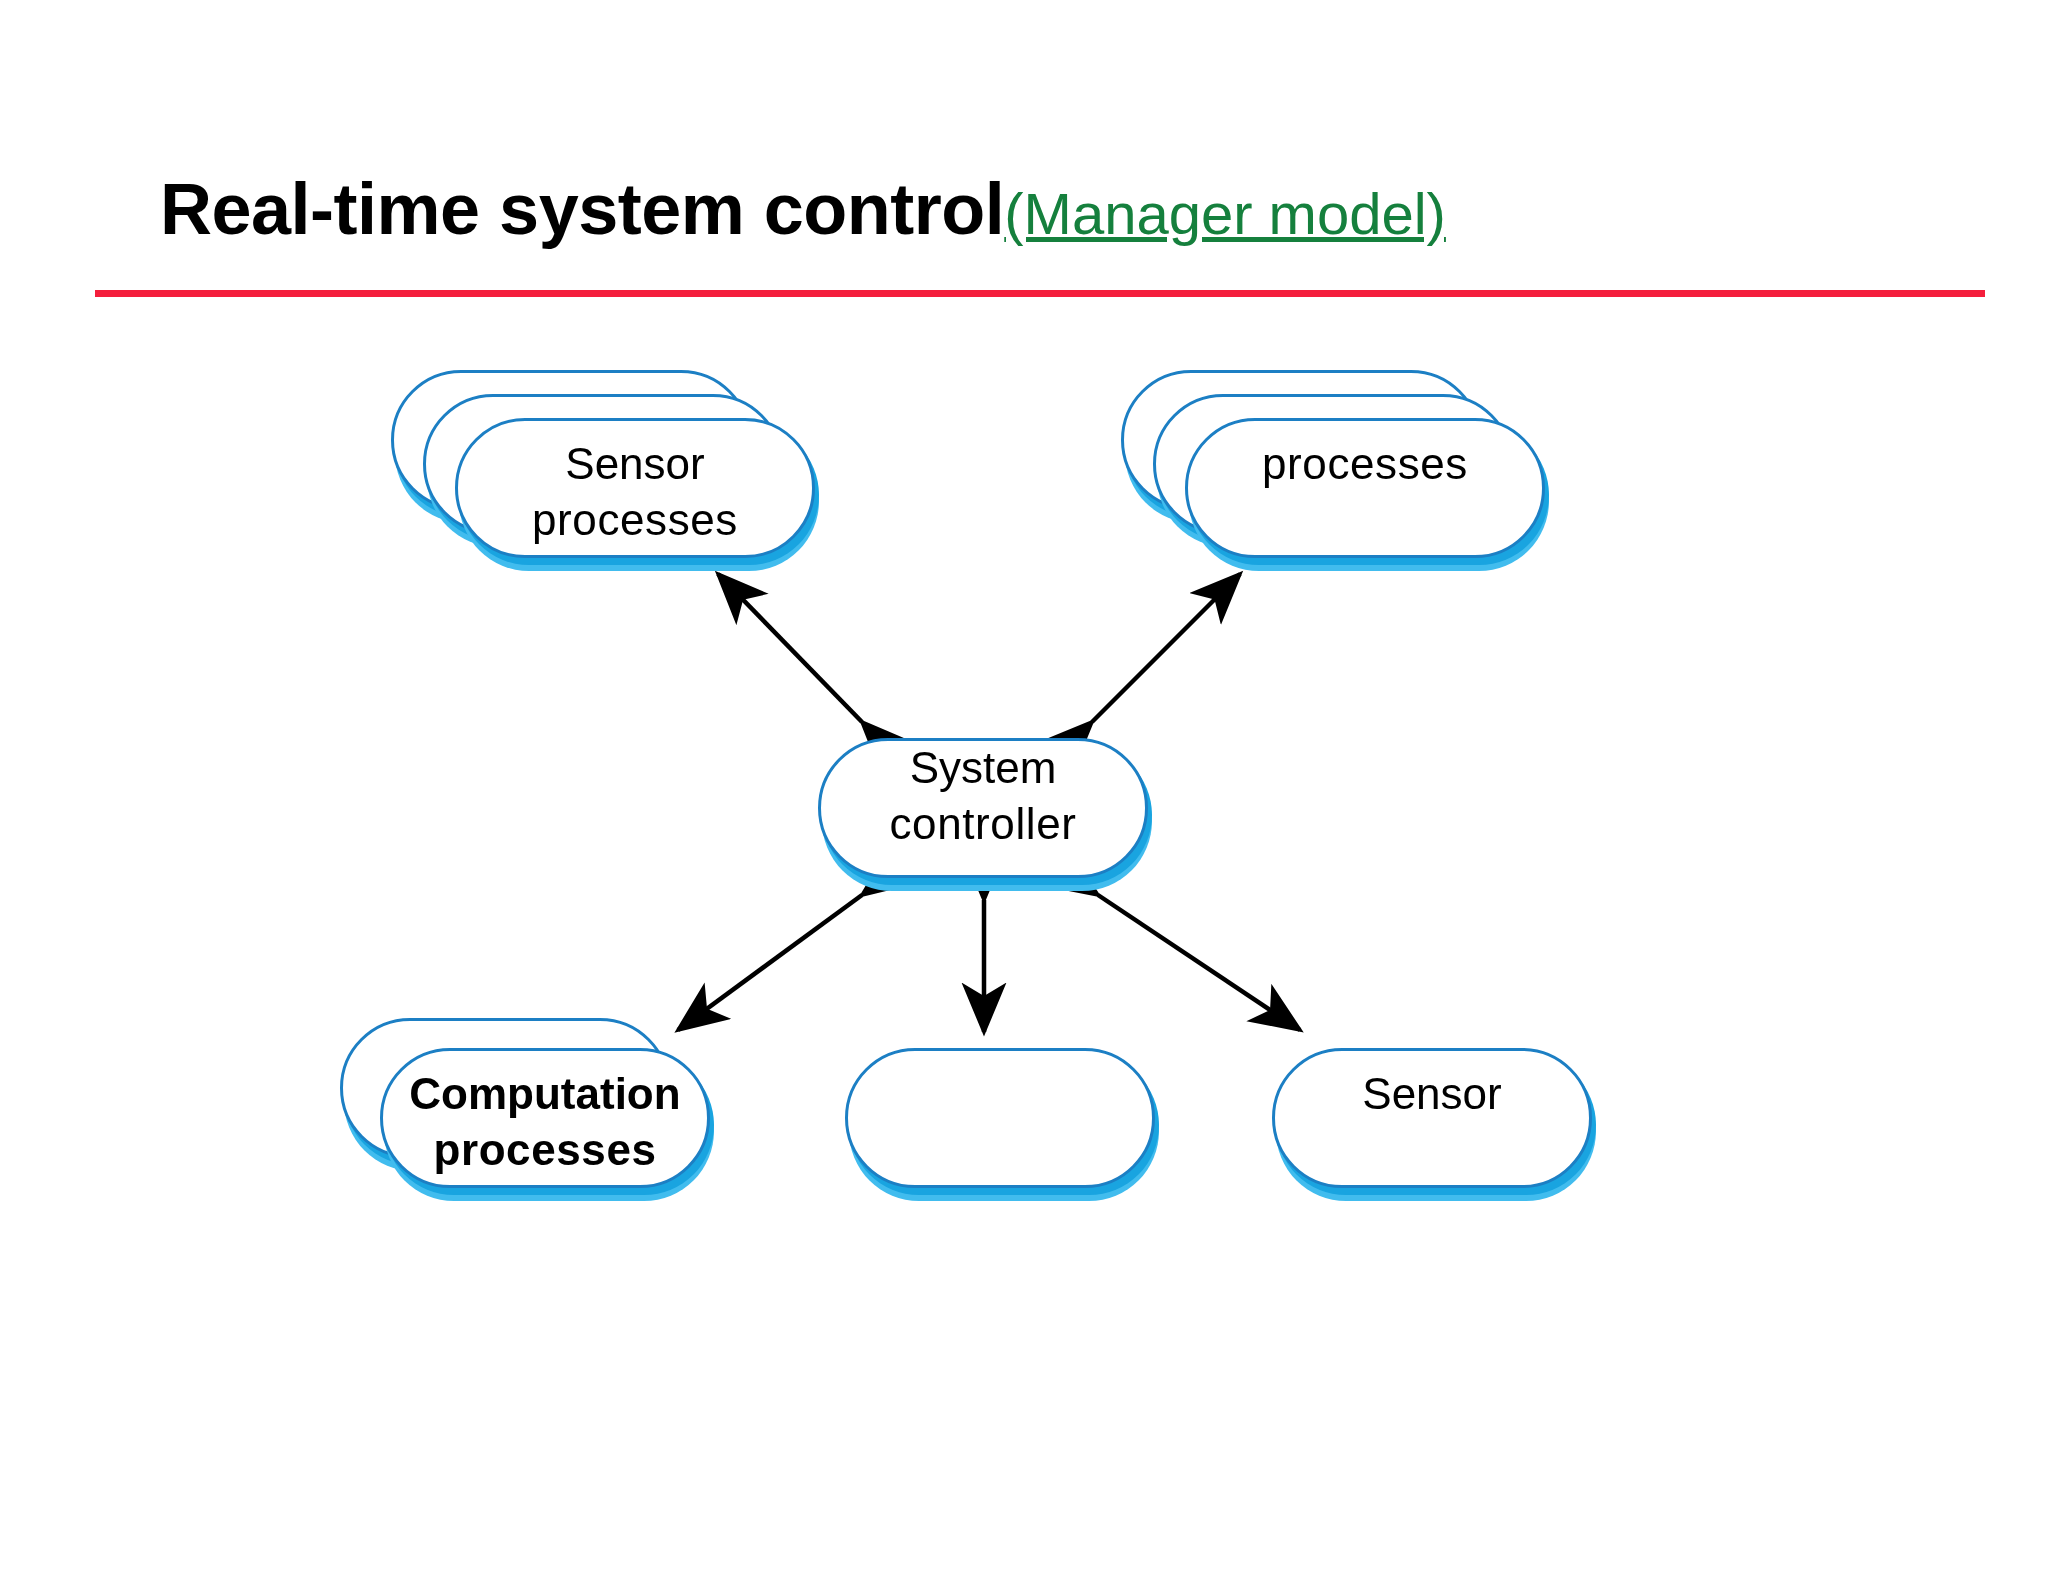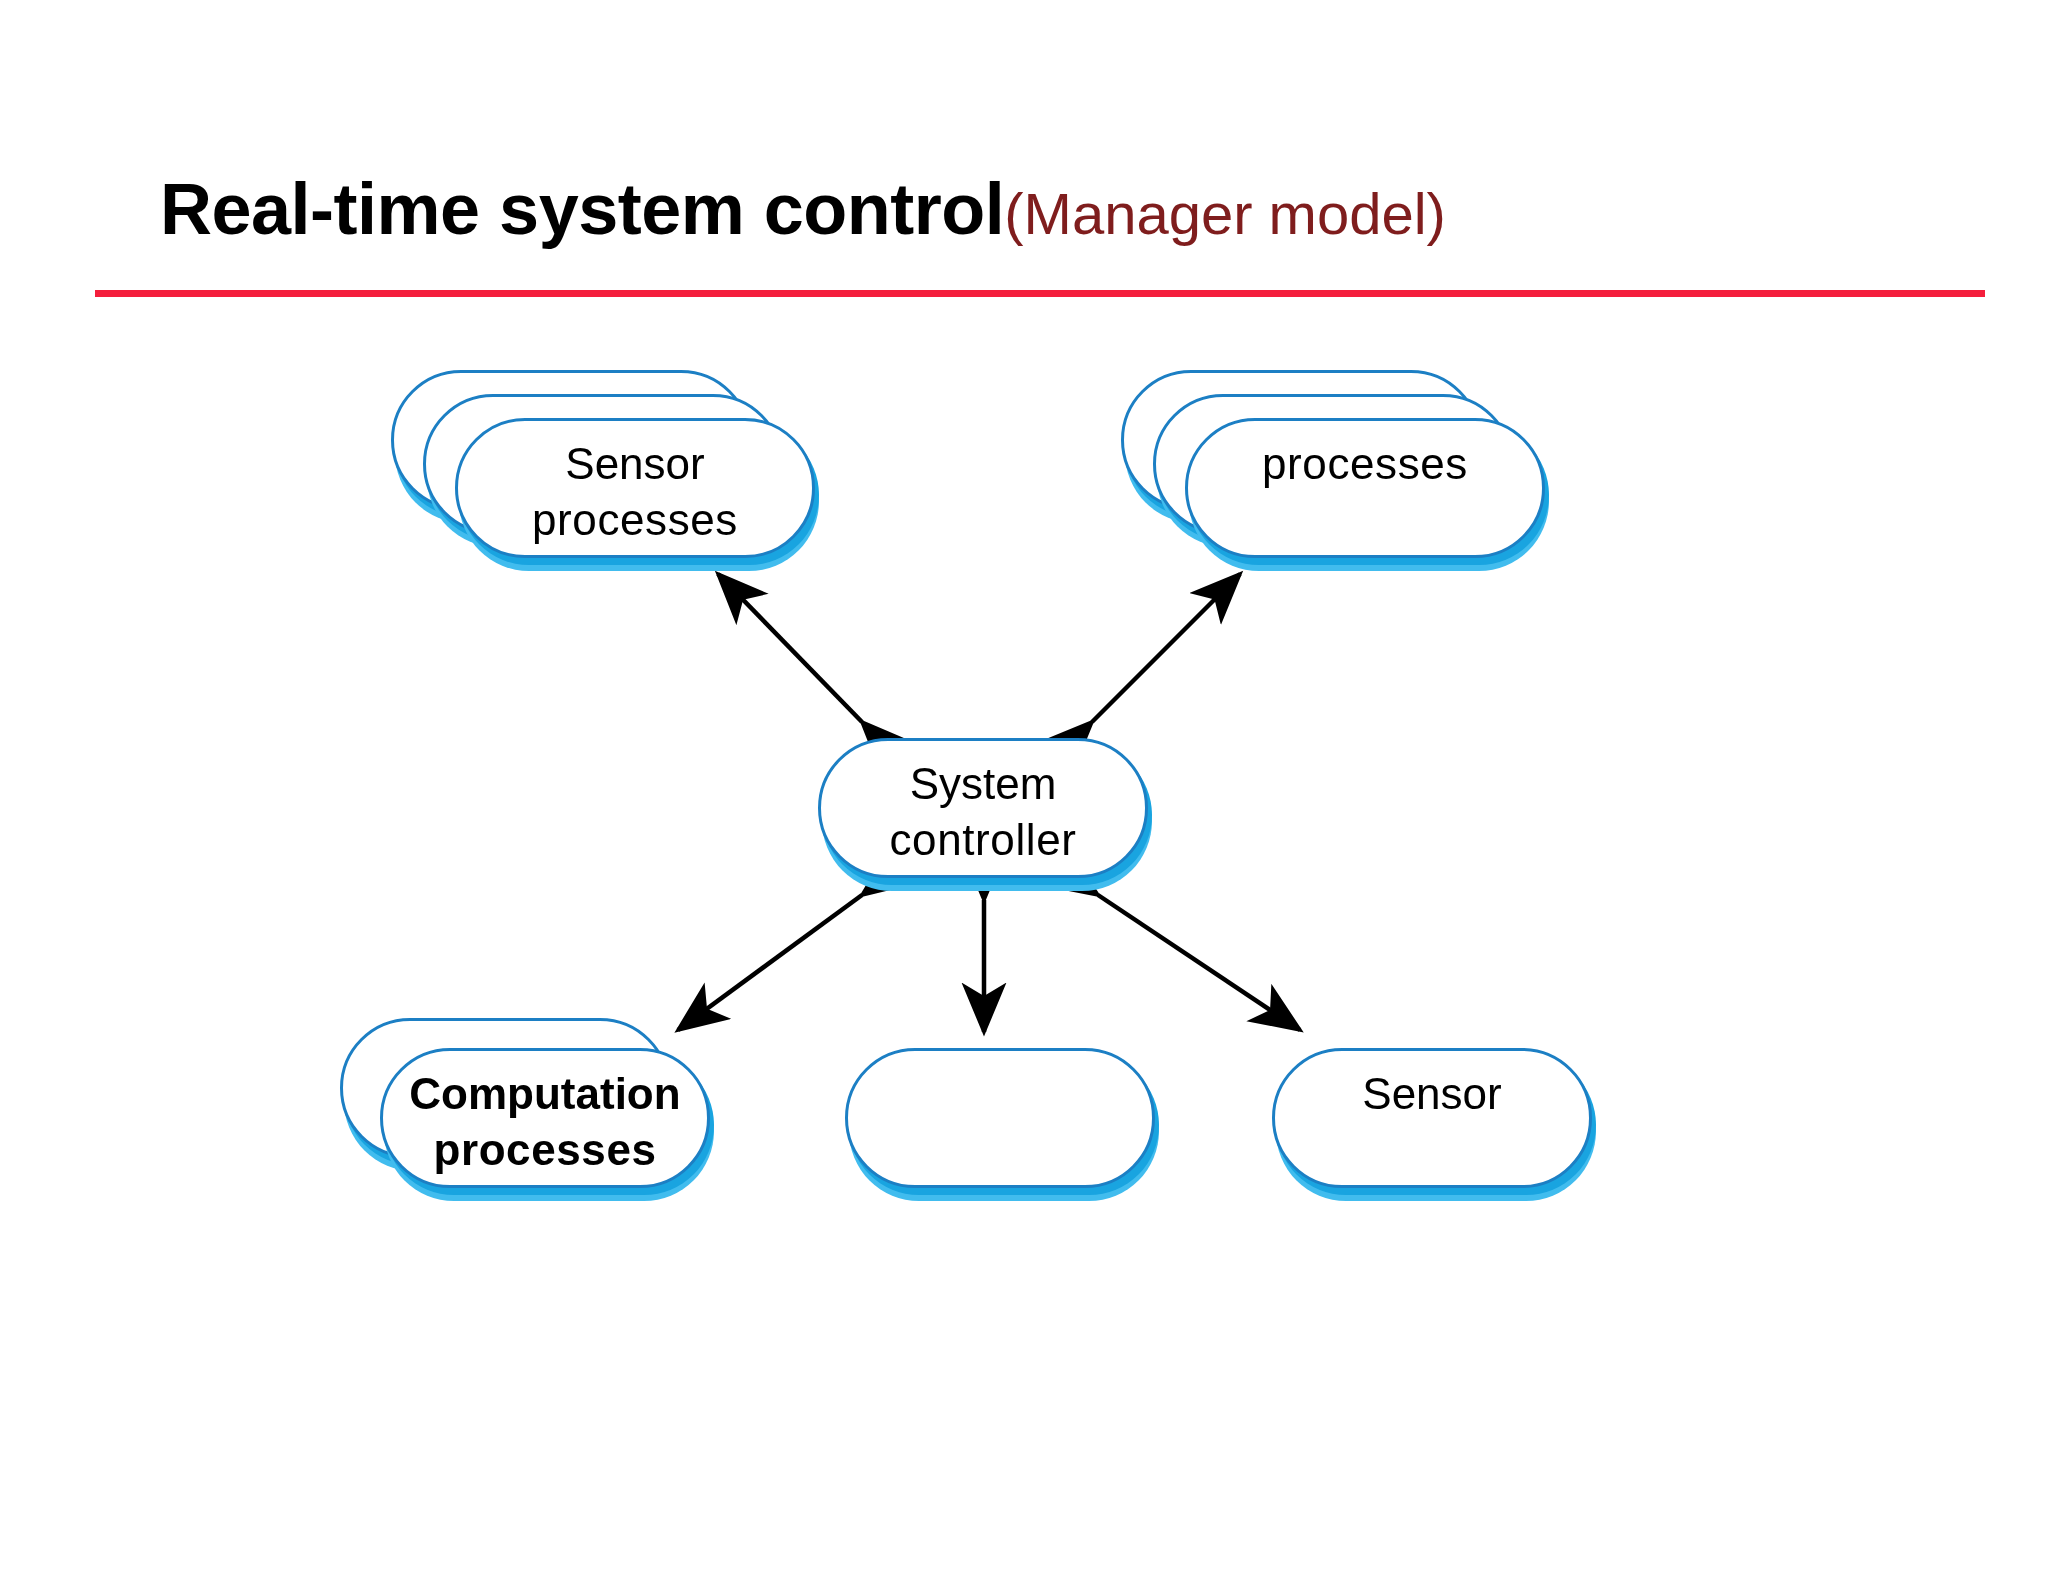--- a/index.html
+++ b/index.html
@@ -25,21 +25,22 @@
   }
   .title-main {
     font-size: 72px;
     font-weight: bold;
     color: #000000;
     letter-spacing: -0.5px;
   }
   .title-sub {
     font-size: 58px;
     font-weight: normal;
-    color: #7f1d1d;
+    color: #15803d;
+    text-decoration: underline;
   }
   .title-rule {
     position: absolute;
     left: 95px;
     top: 290px;
     width: 1890px;
     height: 7px;
     background: #F41E3C;
   }
 
@@ -135,21 +136,21 @@
       <div class="sheet back2" style="left:-64px; top:-48px; width:360px; height:140px;"></div>
       <div class="sheet back1" style="left:-32px; top:-24px; width:360px; height:140px;"></div>
       <div class="sheet front" style="left:0px; top:0px; width:360px; height:140px;"></div>
       <div class="node-label" style="top:18px;">
         <div class="l2">processes</div>
       </div>
     </div>
 
     <div class="node" style="left:818px; top:738px; width:330px; height:160px;">
       <div class="sheet front" style="left:0px; top:0px; width:330px; height:140px;"></div>
-      <div class="node-label" style="top:18px;">
+      <div class="node-label" style="top:2px;">
         <div>System</div>
         <div class="l2">controller</div>
       </div>
     </div>
 
     <div class="node" style="left:380px; top:1048px; width:330px; height:170px;font-weight:bold;">
       <div class="sheet back1" style="left:-40px; top:-30px; width:330px; height:140px;"></div>
       <div class="sheet front" style="left:0px; top:0px; width:330px; height:140px;"></div>
       <div class="node-label" style="top:18px;">
         <div>Computation</div>

